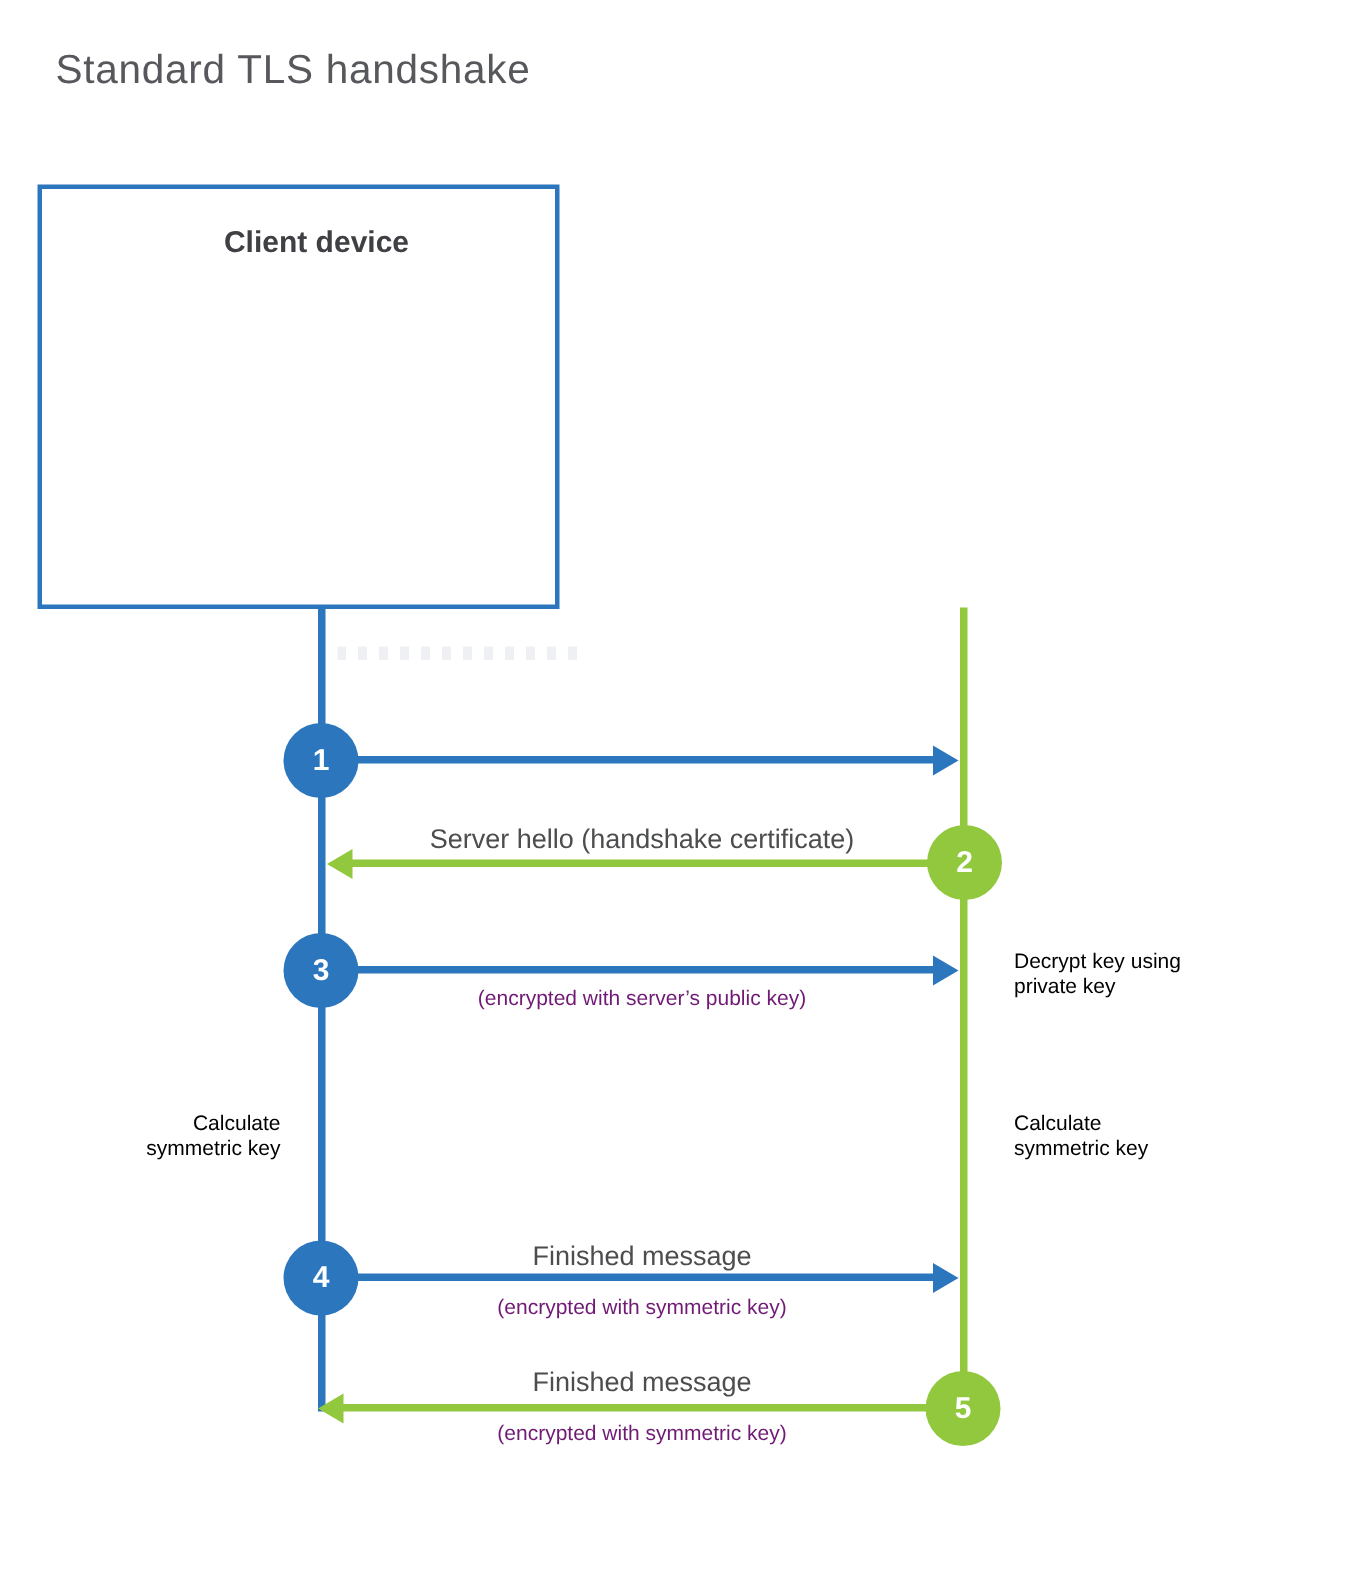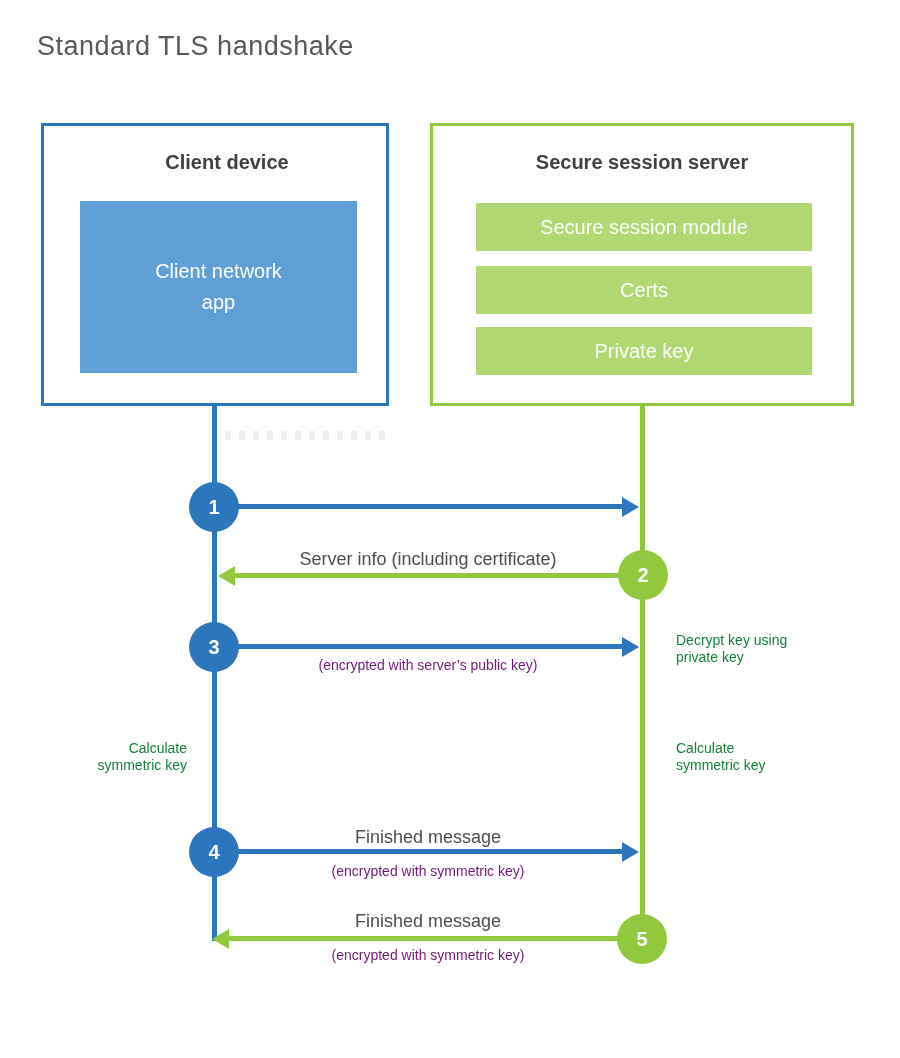--- a/index.html
+++ b/index.html
@@ -23,21 +23,21 @@
     letter-spacing: 0.5px;
     color: #57585c;
   }
   
   .entity-box {
     position: absolute;
     top: 123px;
     height: 283px;
     background: #ffffff;
   }
-  .entity-box.client { left: 41px; width: 348px; border: 3px solid #2b76bd; padding-left: 24px; }
+  .entity-box.client { left: 25px; width: 348px; border: 3px solid #2b76bd; padding-left: 24px; }
   .entity-box.server { left: 430px; width: 424px; border: 3px solid #92c83e; }
   .entity-title {
     margin-top: 25px;
     text-align: center;
     font-size: 20px;
     font-weight: 700;
     color: #3f4043;
   }
   .client-app {
     position: absolute;
@@ -138,56 +138,48 @@
     width: 430px;
     text-align: center;
     font-size: 14px;
     color: #701a75;
     z-index: 2;
   }
   .side-note {
     position: absolute;
     font-size: 14px;
     line-height: 1.18;
-    color: #15803d;
+    color: #000000;
     white-space: pre-line;
   }
   .side-note.align-right { text-align: right; }
 </style>
 </head>
 <body>
 
 <div class="canvas">
 
   <h1 class="page-title">Standard TLS handshake</h1>
 
   <div class="entity-box client">
     <div class="entity-title">Client device</div>
-    <div class="client-app">Client network
-app</div>
-  </div>
-
-  <div class="entity-box server">
-    <div class="entity-title">Secure session server</div>
-    <div class="server-module m0">Secure session module</div>
-    <div class="server-module m1">Certs</div>
-    <div class="server-module m2">Private key</div>
-  </div>
+  </div>
+
 
   <div class="dashed-artifact"></div>
   <div class="lifeline blue"></div>
   <div class="lifeline green"></div>
 
   <div class="arrow blue dir-right" style="left:214px; top:504px; width:409px">
     <div class="shaft"></div>
     <div class="head"></div>
   </div>
   <div class="step-circle blue" style="left:189px; top:482px">1</div>
 
-  <div class="msg-label" style="top:549px">Server info (including certificate)</div>
+  <div class="msg-label" style="top:549px">Server hello (handshake certificate)</div>
   <div class="arrow green dir-left" style="left:234px; top:573px; width:409px">
     <div class="shaft"></div>
     <div class="head"></div>
   </div>
   <div class="step-circle green" style="left:618px; top:550px">2</div>
 
   <div class="arrow blue dir-right" style="left:214px; top:644px; width:409px">
     <div class="shaft"></div>
     <div class="head"></div>
   </div>

